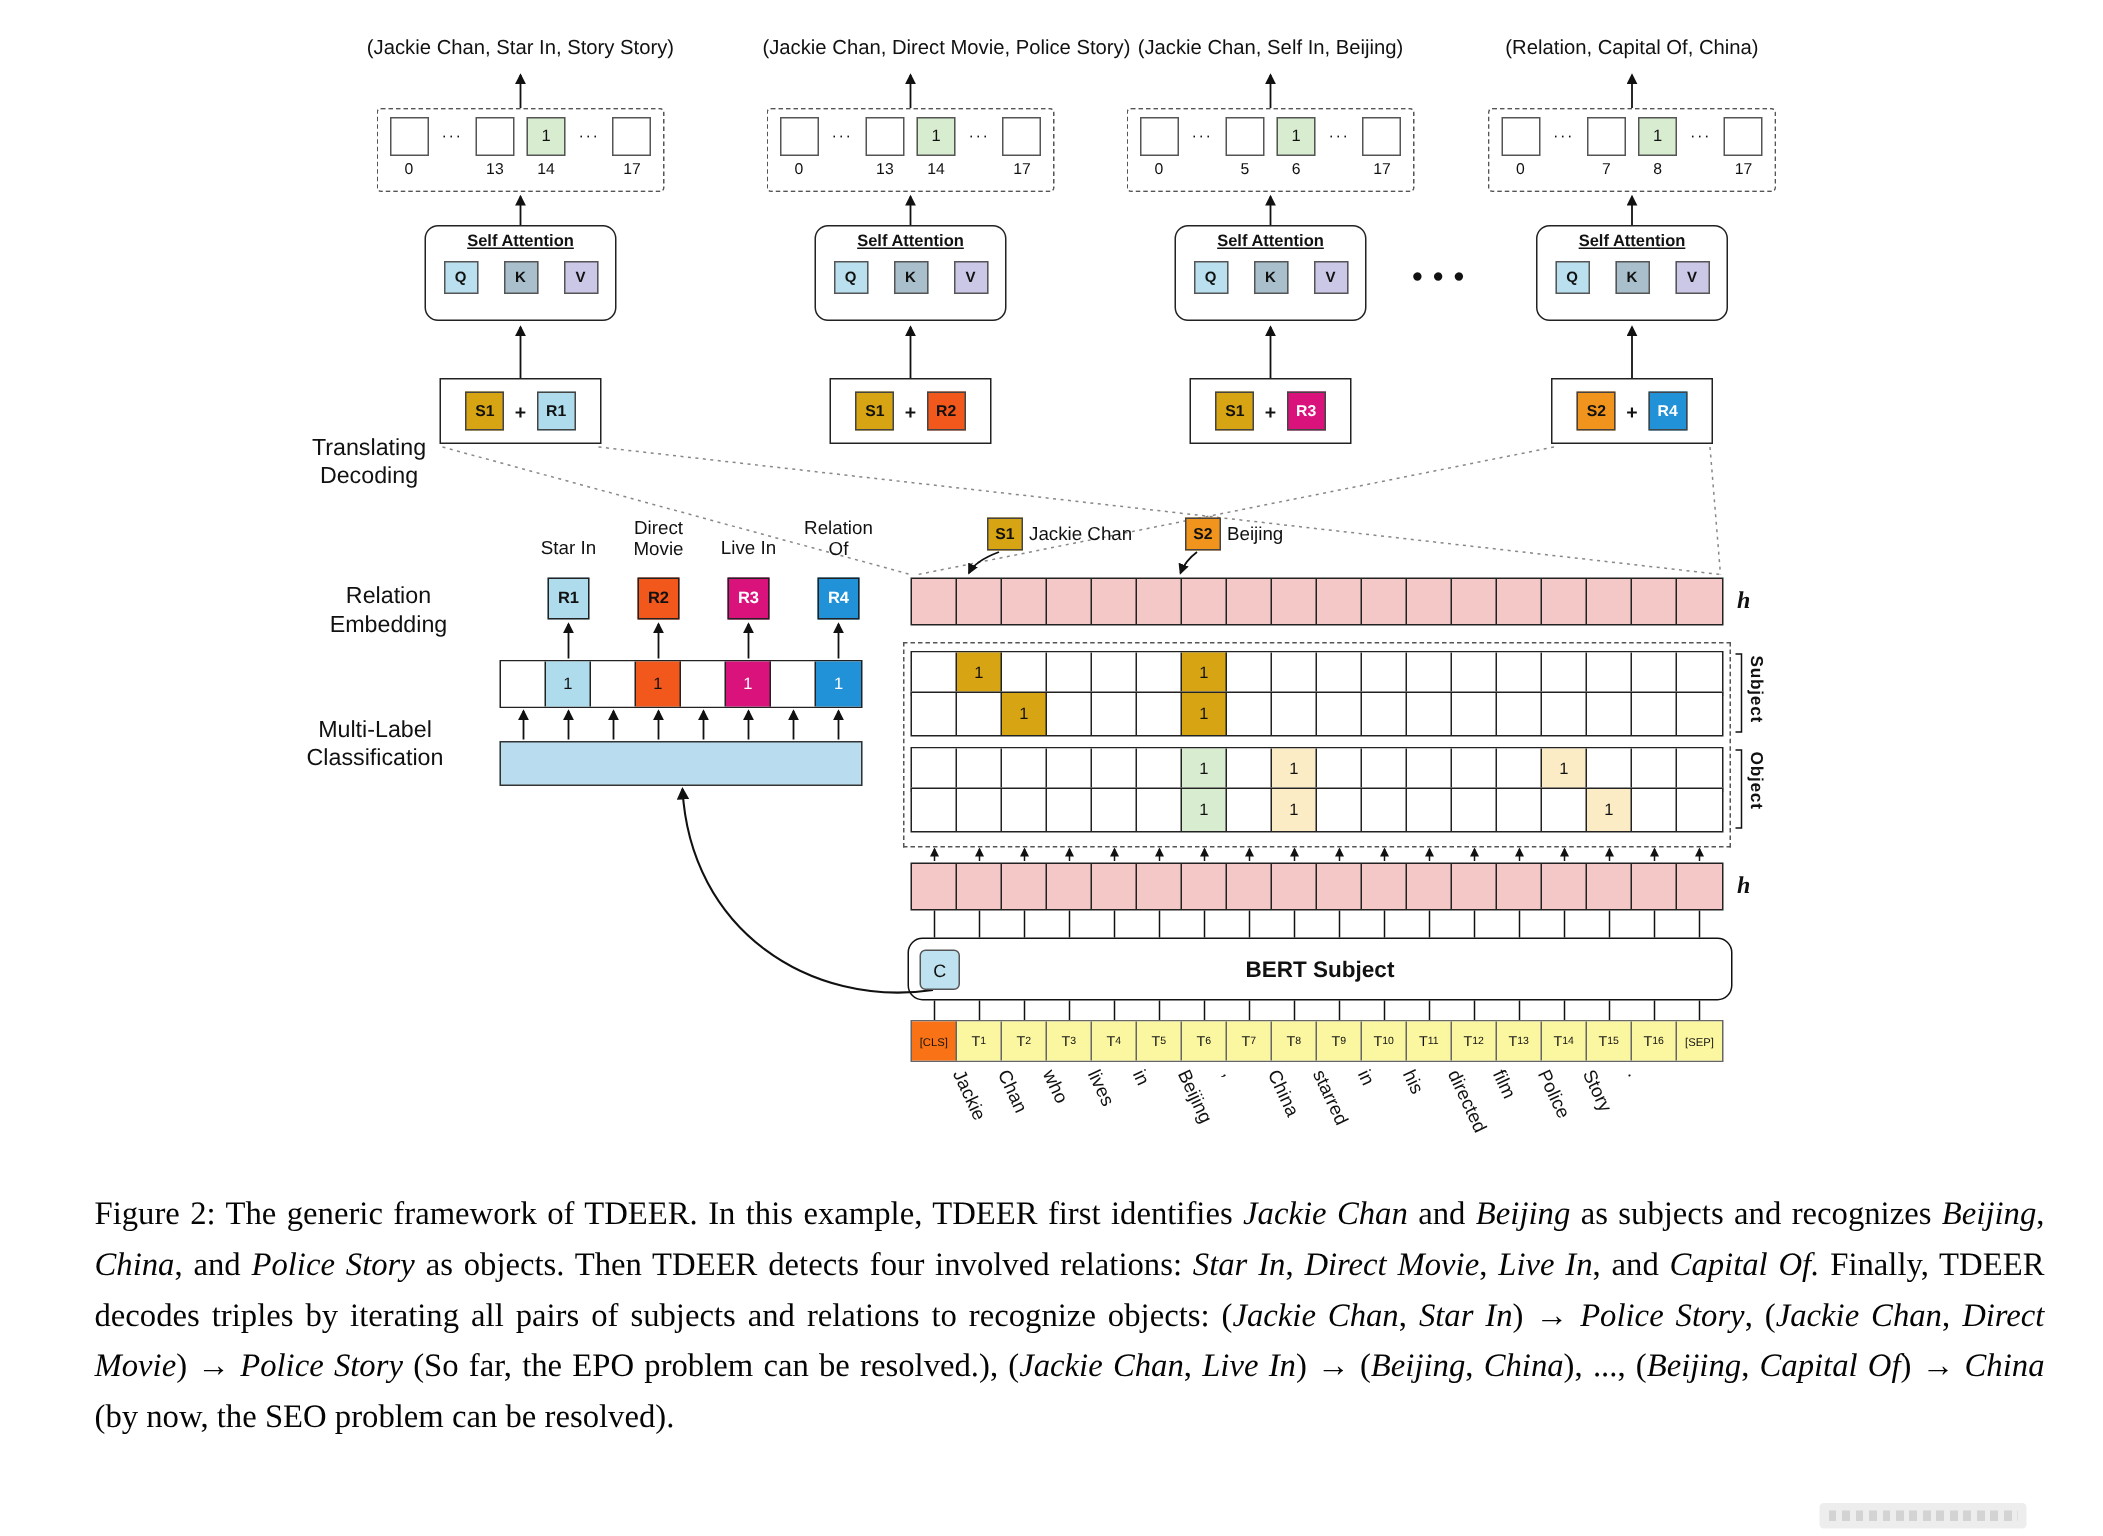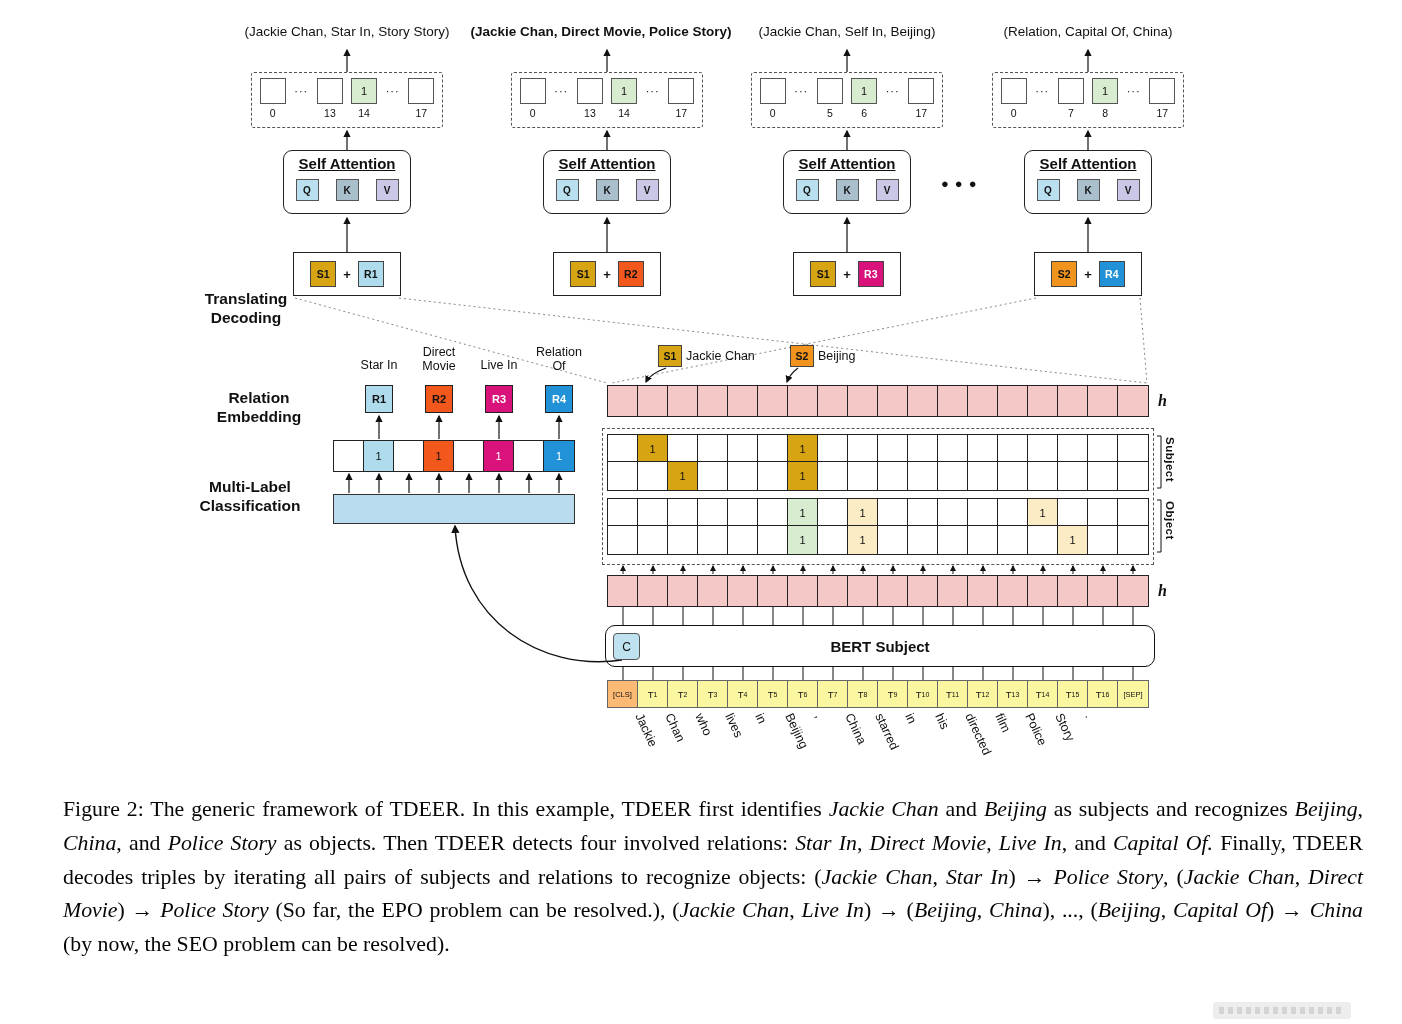--- a/index.html
+++ b/index.html
@@ -10,28 +10,28 @@
   .triple-label{position:absolute;width:320px;text-align:center;font-size:13.5px}
   .out-box{position:absolute;width:192px;height:56px;border:1.2px dashed #555;border-radius:3px;
            display:flex;justify-content:space-evenly;align-items:flex-start;padding-top:5px;background:#fff}
   .slot{display:flex;flex-direction:column;align-items:center;width:27px}
   .slot.dots{width:16px}
   .cellbox{width:26px;height:26px;border:1px solid #555;background:#fff;display:flex;align-items:center;justify-content:center;font-size:11px}
   .cellbox.one{background:#d8ecd0}
   .slot-dots{height:26px;display:flex;align-items:center;font-size:11px;letter-spacing:1px}
   .slot-num{font-size:10.5px;margin-top:3px}
   .sa-box{position:absolute;width:128px;height:64px;border:1.3px solid #222;border-radius:9px;text-align:center;padding-top:4px;background:#fff}
-  .sa-title{font-size:15px;font-weight:bold;text-decoration:underline}
+  .sa-title{font-size:11px;font-weight:bold;text-decoration:underline}
   .qkv-row{display:flex;justify-content:center;gap:17px;margin-top:7px}
   .qkv{width:23px;height:22px;border:1px solid #555;display:flex;align-items:center;justify-content:center;font-size:10px;font-weight:bold}
   .sr-box{position:absolute;width:108px;height:44px;border:1.3px solid #222;display:flex;align-items:center;justify-content:center;gap:7px;background:#fff}
   .tag{width:26px;height:26px;border:1px solid #444;display:flex;align-items:center;justify-content:center;font-size:10.5px;font-weight:bold}
   .plus{font-weight:bold;font-size:13px}
   .dots-sep{position:absolute;left:941px;top:176px;font-size:13px;letter-spacing:6px;color:#111}
-  .side-label{position:absolute;font-weight:bold;font-size:15.5px;line-height:19px;text-align:center;white-space:pre-line}
+  .side-label{position:absolute;font-weight:normal;font-size:15.5px;line-height:19px;text-align:center;white-space:pre-line}
   #lbl-td{left:176px;top:289px;width:140px}
   #lbl-re{left:189px;top:388px;width:140px}
   #lbl-ml{left:180px;top:477px;width:140px}
   .rel-name{position:absolute;width:90px;text-align:center;font-size:12.5px;line-height:14px;white-space:pre-line}
   .rel-box{position:absolute;width:28px;height:28px;border:1.2px solid #222;display:flex;align-items:center;justify-content:center;font-size:11px;font-weight:bold}
   .cells-row{position:absolute;display:flex;border:1px solid #222;background:#fff}
   .mcell{width:30px;border-right:1px solid #222;display:flex;align-items:center;justify-content:center;font-size:11px;background:#fff}
   .mcell:last-child{border-right:none}
   .h28{height:28px}.h30{height:30px}
   .bar{position:absolute;left:333px;top:494px;width:242px;height:30px;border:1px solid #333}
@@ -176,21 +176,21 @@
     <div class="grid-dashed"></div>
     <span class="rot-label" id="lbl-subject">Subject</span>
     <span class="rot-label" id="lbl-object">Object</span>
 
     <div class="bert">
       <span class="cbox" style="background: rgb(191, 226, 240);">C</span>
       <span class="bert-label">BERT Subject</span>
     </div>
 
     <div id="tokens">
-        <div class="token" style="background: #fdba74; font-size: 7.5px;">[CLS]</div>
+        <div class="token" style="background: #f97316; font-size: 7.5px;">[CLS]</div>
         <div class="token" style="background: rgb(251, 246, 160);">T<sub>1</sub></div>
         <div class="token" style="background: rgb(251, 246, 160);">T<sub>2</sub></div>
         <div class="token" style="background: rgb(251, 246, 160);">T<sub>3</sub></div>
         <div class="token" style="background: rgb(251, 246, 160);">T<sub>4</sub></div>
         <div class="token" style="background: rgb(251, 246, 160);">T<sub>5</sub></div>
         <div class="token" style="background: rgb(251, 246, 160);">T<sub>6</sub></div>
         <div class="token" style="background: rgb(251, 246, 160);">T<sub>7</sub></div>
         <div class="token" style="background: rgb(251, 246, 160);">T<sub>8</sub></div>
         <div class="token" style="background: rgb(251, 246, 160);">T<sub>9</sub></div>
         <div class="token" style="background: rgb(251, 246, 160);">T<sub>10</sub></div>
@@ -224,21 +224,21 @@
         </div>
         <div class="slot dots">
           <div class="slot-dots">···</div>
           <div class="slot-num"></div>
         </div>
         <div class="slot">
           <div class="cellbox"></div>
           <div class="slot-num">17</div>
         </div>
       </div>
-      <div class="triple-label" style="left: 441px; top: 24px; position: absolute; font-weight: bold;">(Jackie Chan, Direct Movie, Police Story)</div>
+      <div class="triple-label" style="left: 471px; top: 24px; position: absolute;">(Jackie Chan, Direct Movie, Police Story)</div>
       <div class="out-box" style="left: 511px; top: 72px; position: absolute;">
         <div class="slot">
           <div class="cellbox"></div>
           <div class="slot-num">0</div>
         </div>
         <div class="slot dots">
           <div class="slot-dots">···</div>
           <div class="slot-num"></div>
         </div>
         <div class="slot">

